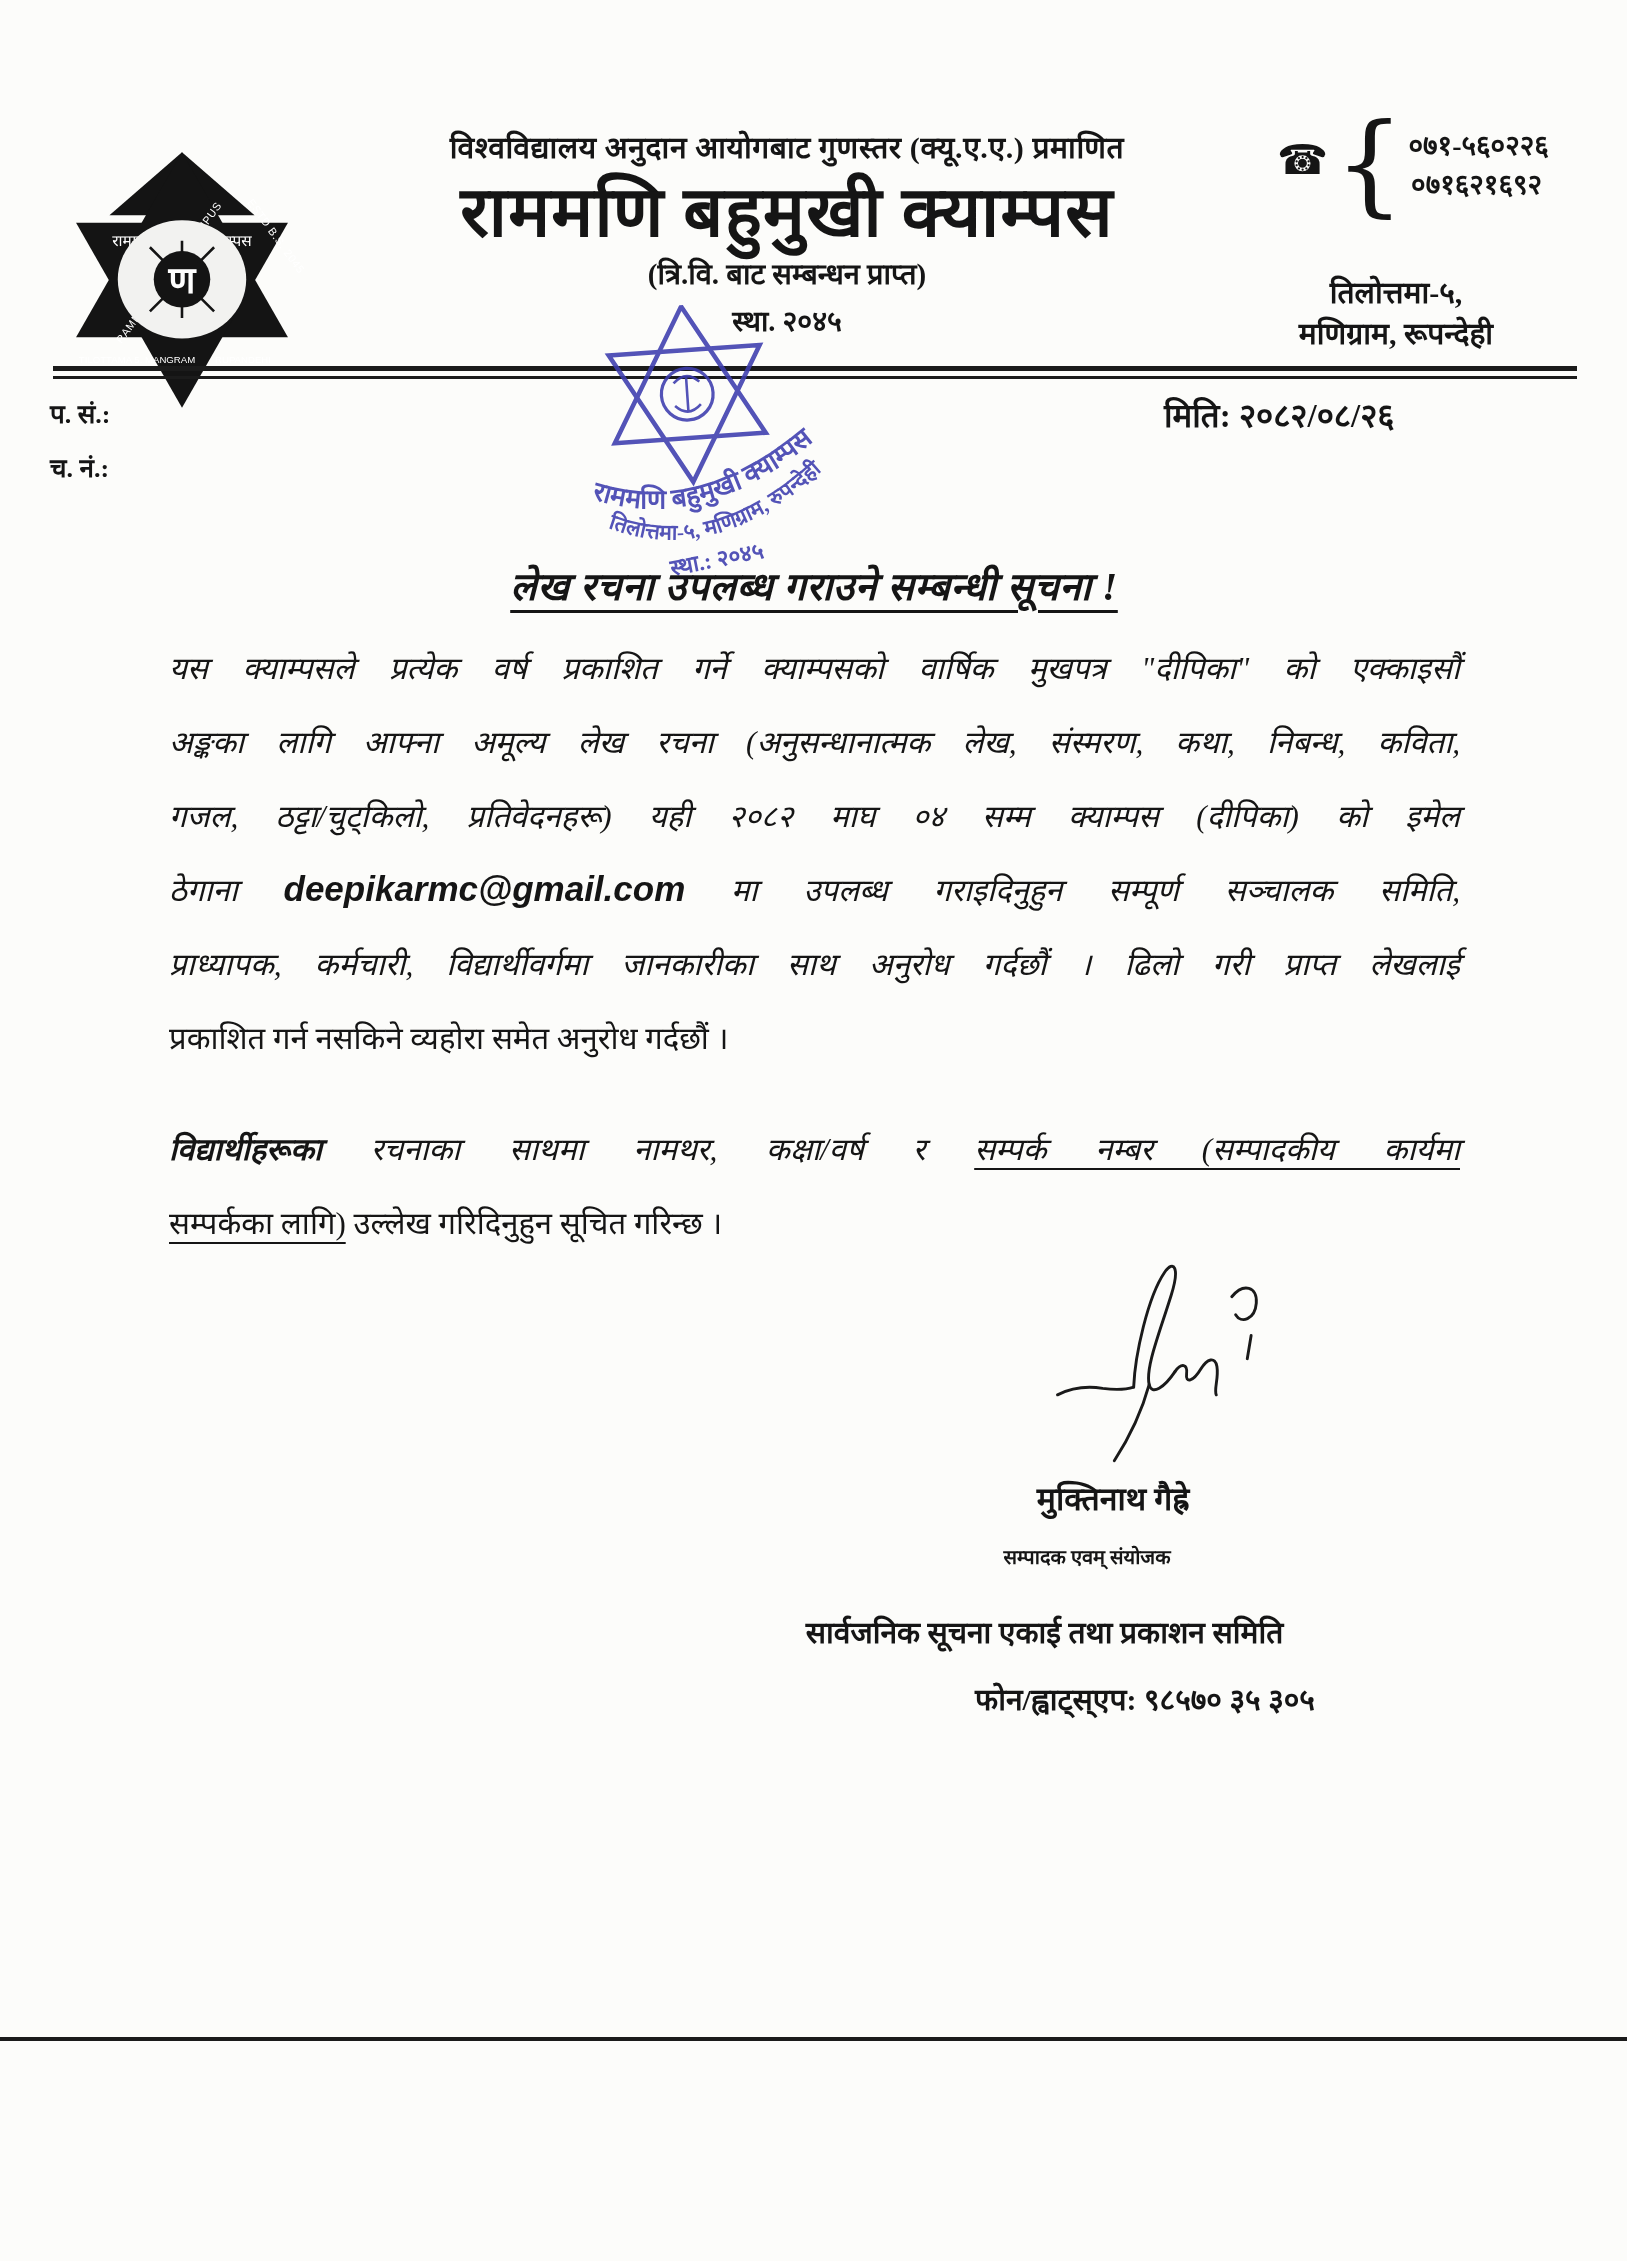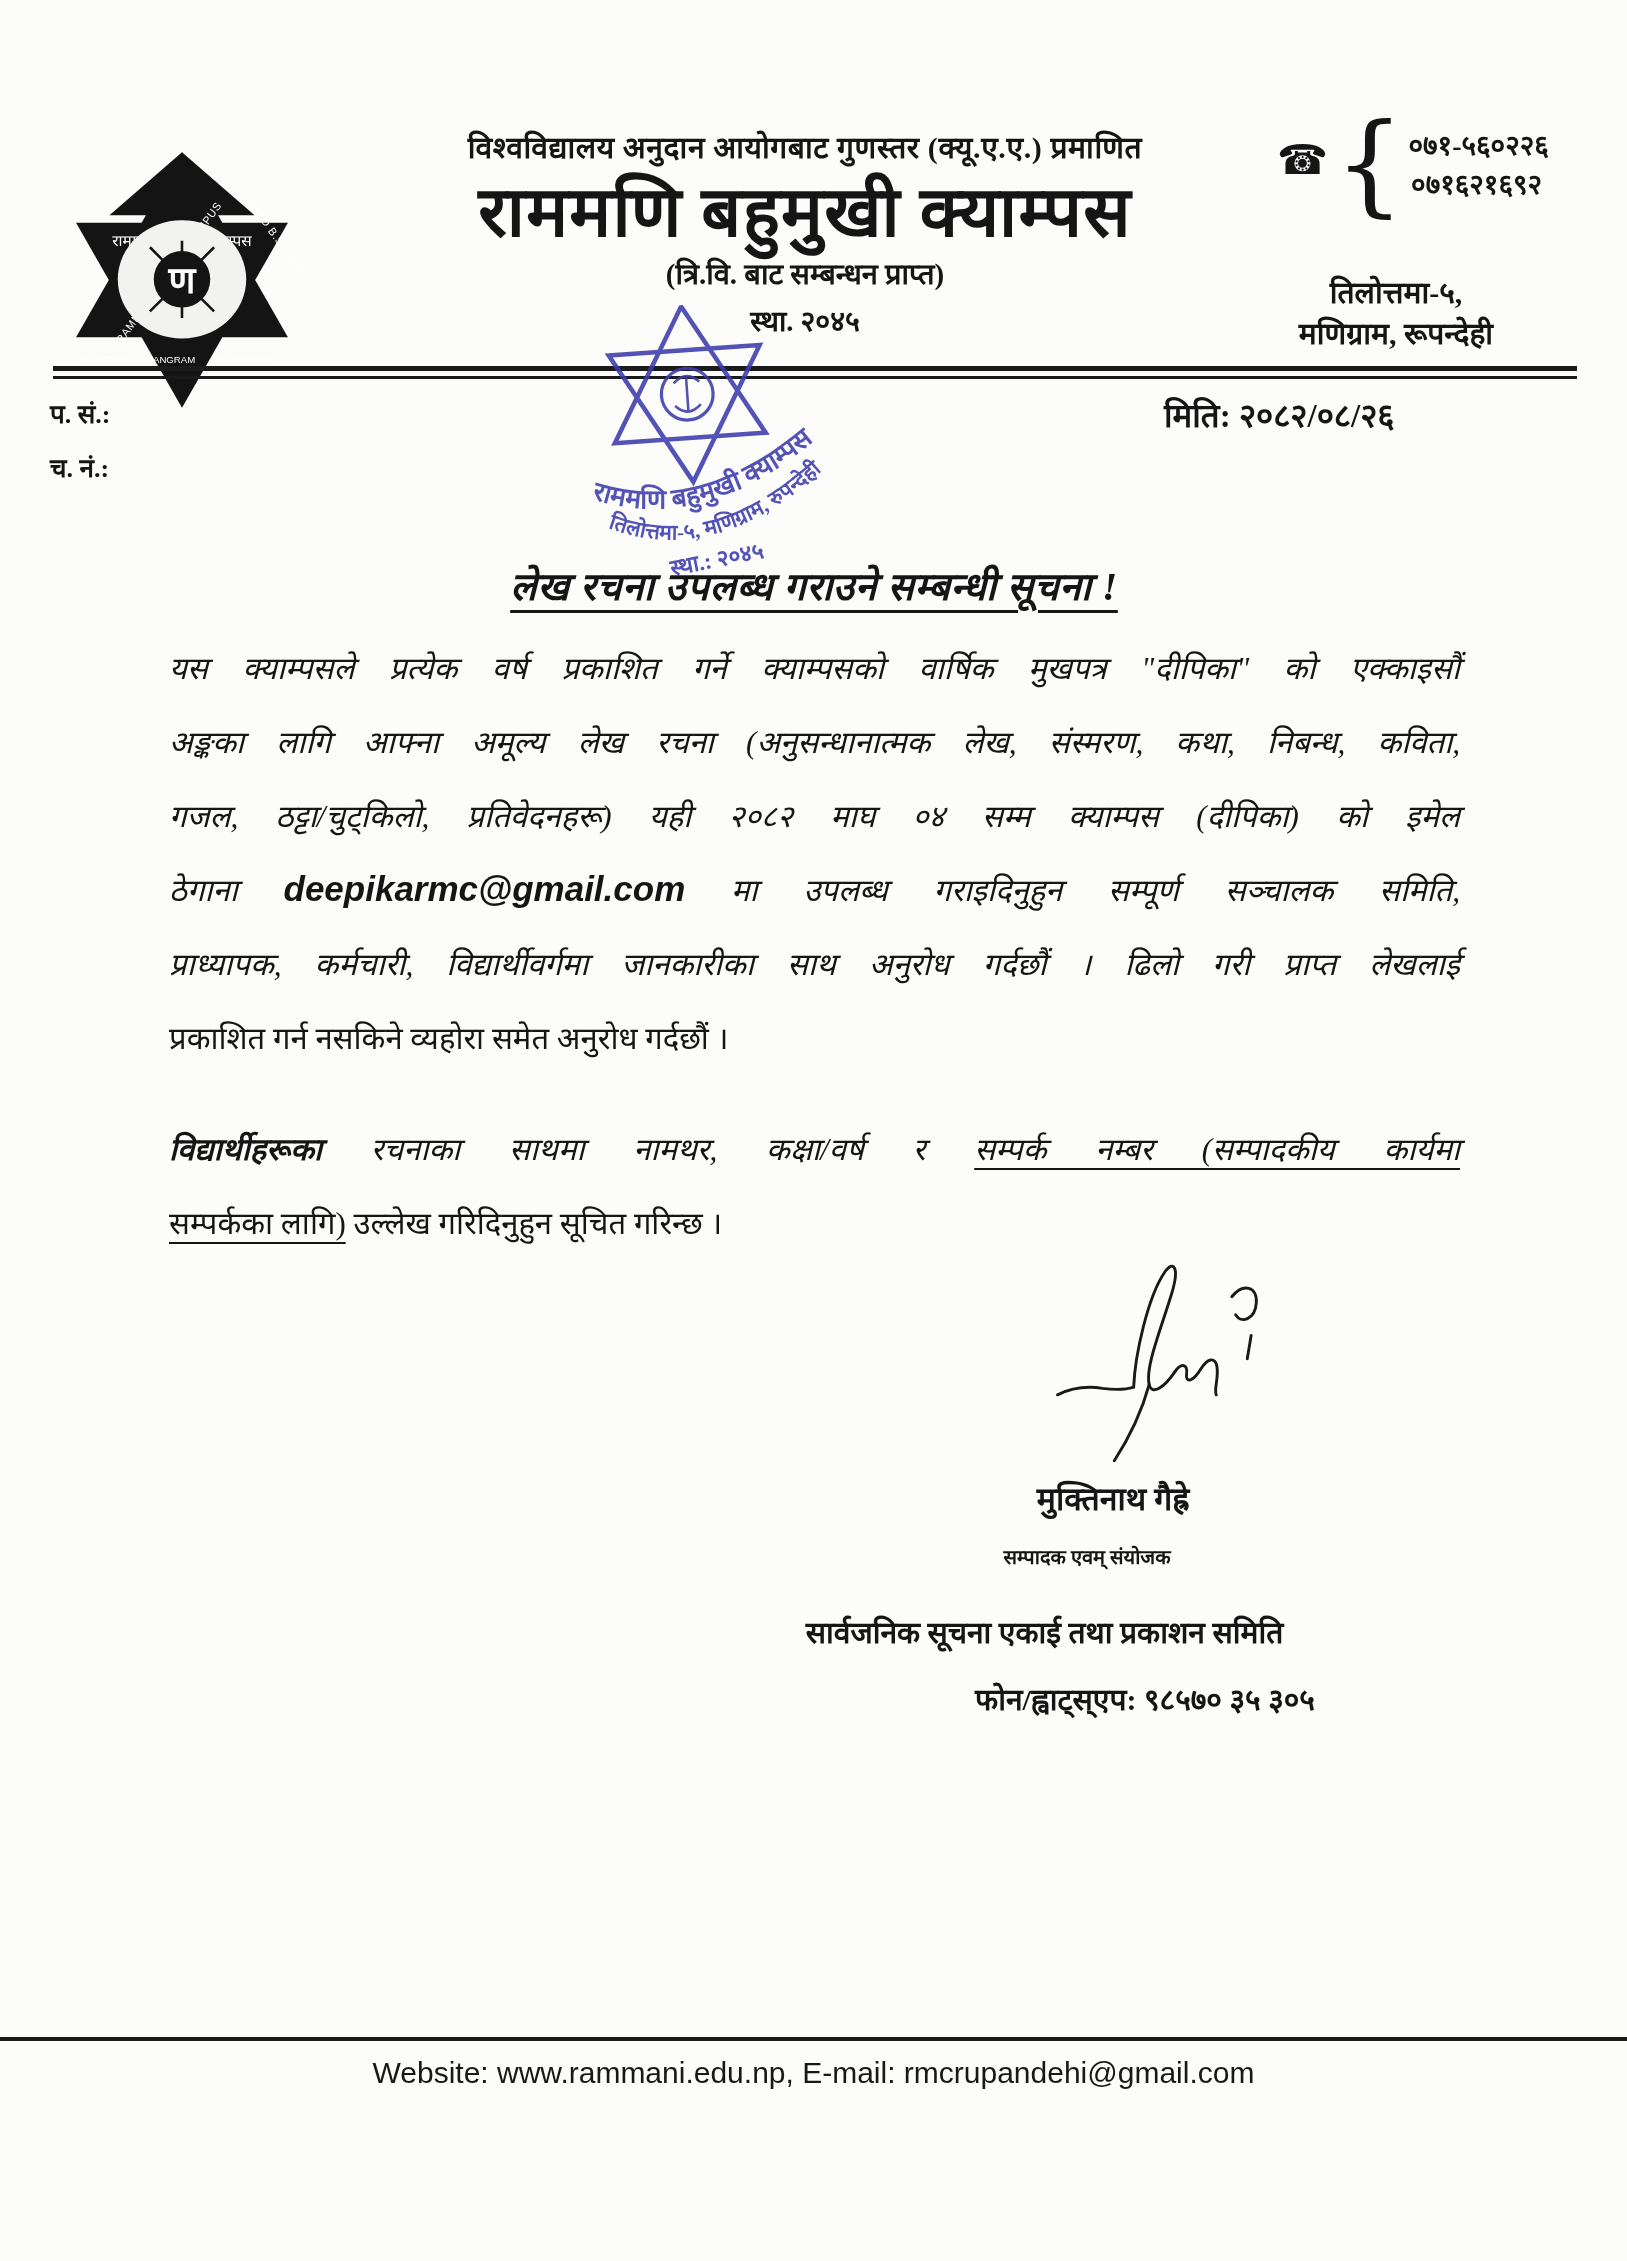--- a/index.html
+++ b/index.html
@@ -7,21 +7,21 @@
     position:relative;
     width:1627px;height:2261px;
     margin:0 auto;
     background:#fcfcfa;
     font-family:"Liberation Serif","DejaVu Serif",serif;
     color:#151515;
     overflow:hidden;
   }
   
   .hdr-center{
-    position:absolute;left:310px;top:126px;width:990px;
+    position:absolute;left:292px;top:126px;width:990px;
     text-align:center;
   }
   .cert-line{font-size:30px;font-weight:bold;letter-spacing:0.6px;}
   .campus-name{margin-top:9px;font-size:70px;font-weight:bold;line-height:1.05;letter-spacing:1.3px;}
   .affiliation{margin-top:3.9px;font-size:29px;font-weight:bold;}
   .estd{margin-top:9px;font-size:28.5px;font-weight:bold;}
   .logo-wrap{position:absolute;left:60px;top:150px;width:244px;height:260px;}
   .phone-block{
     position:absolute;left:1277px;top:115px;
     display:flex;align-items:center;
@@ -172,16 +172,15 @@
       <path d="M330 120 L 324 156"></path>
       <path d="M172 196 C 160 240 140 280 118 314"></path>
     </g>
   </svg>
   <div class="sig-name">मुक्तिनाथ गैह्रे</div>
   <div class="sig-role1">सम्पादक एवम् संयोजक</div>
   <div class="sig-role2">सार्वजनिक सूचना एकाई तथा प्रकाशन समिति</div>
   <div class="sig-phone">फोन/ह्वाट्स्एप: ९८५७० ३५ ३०५</div>
 
   <div class="footer-rule"></div>
-  <div class="footer-text">Website: www.rammani.edu.np,  E-mail: rmcrupandehi@gmail.com</div>
 
 </div>
 
 
 </body></html>

